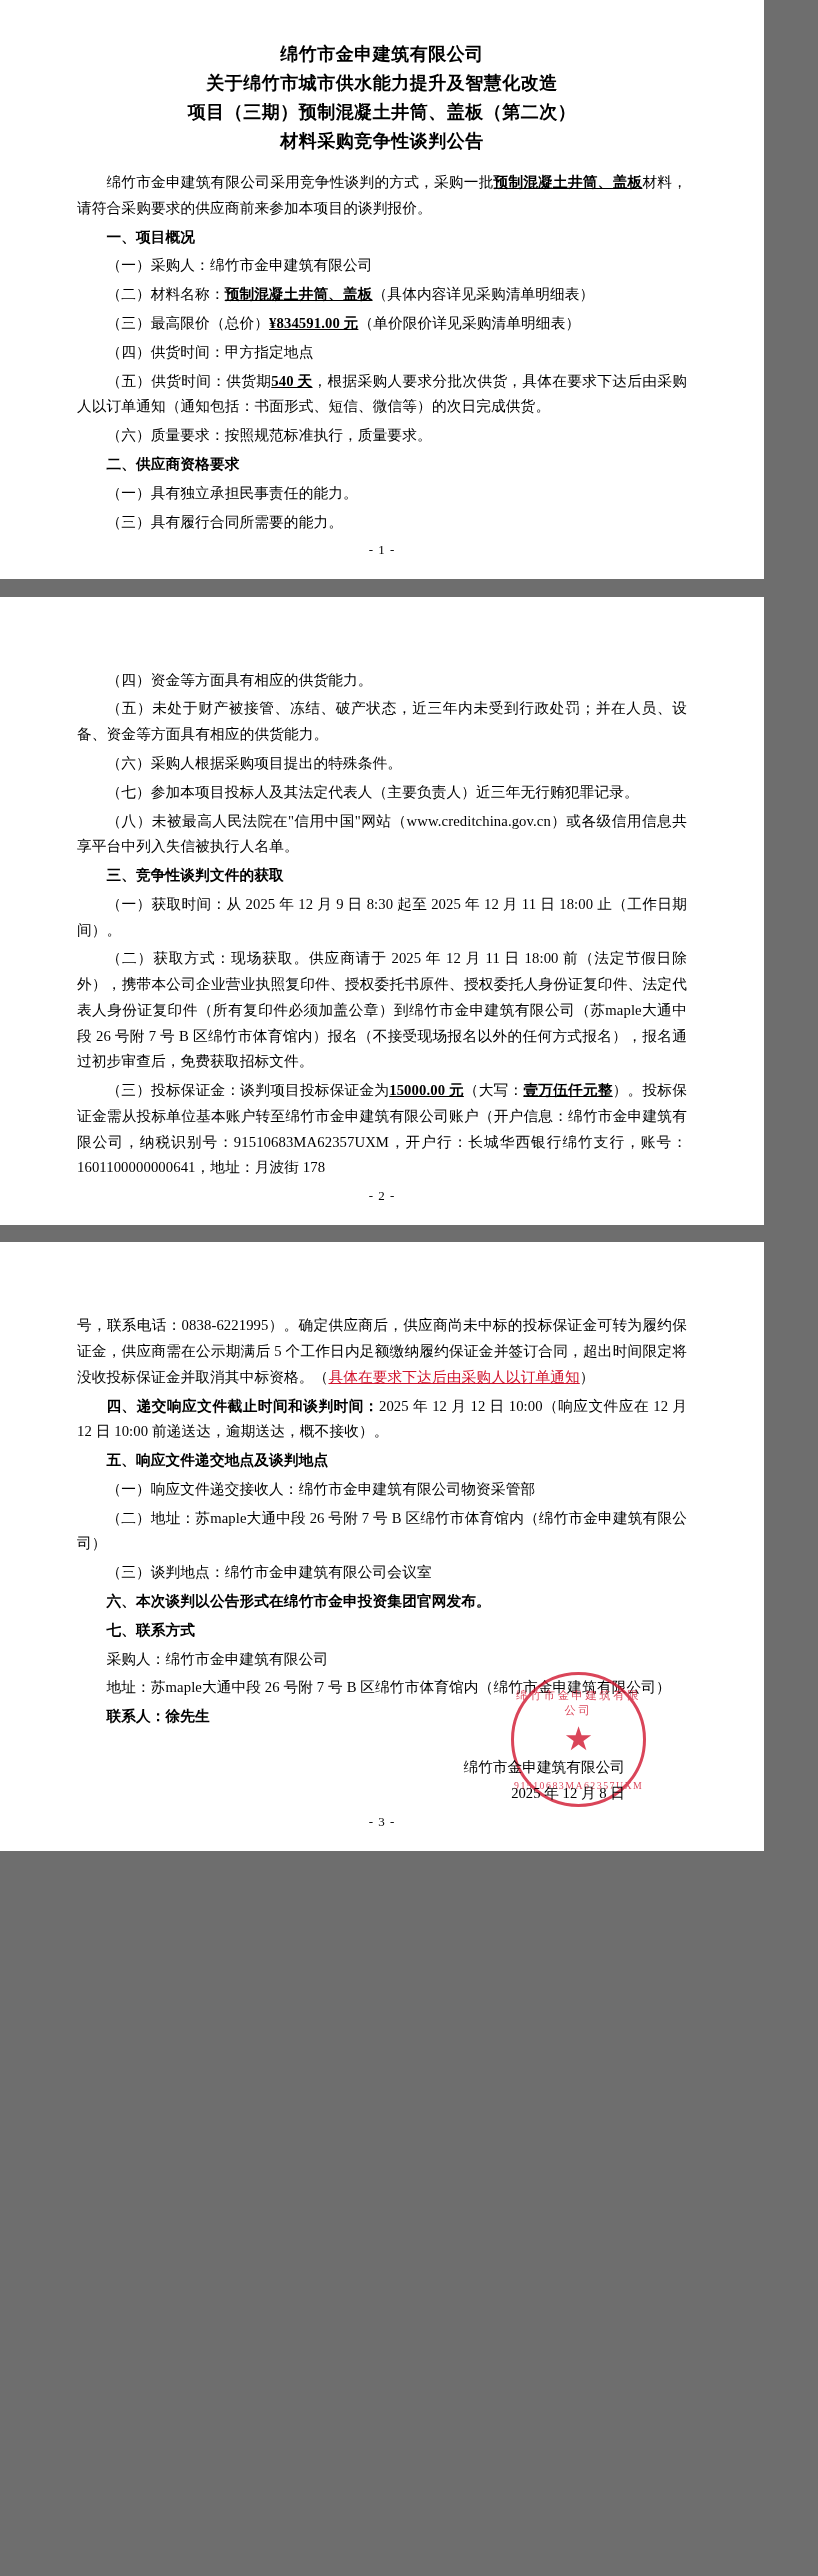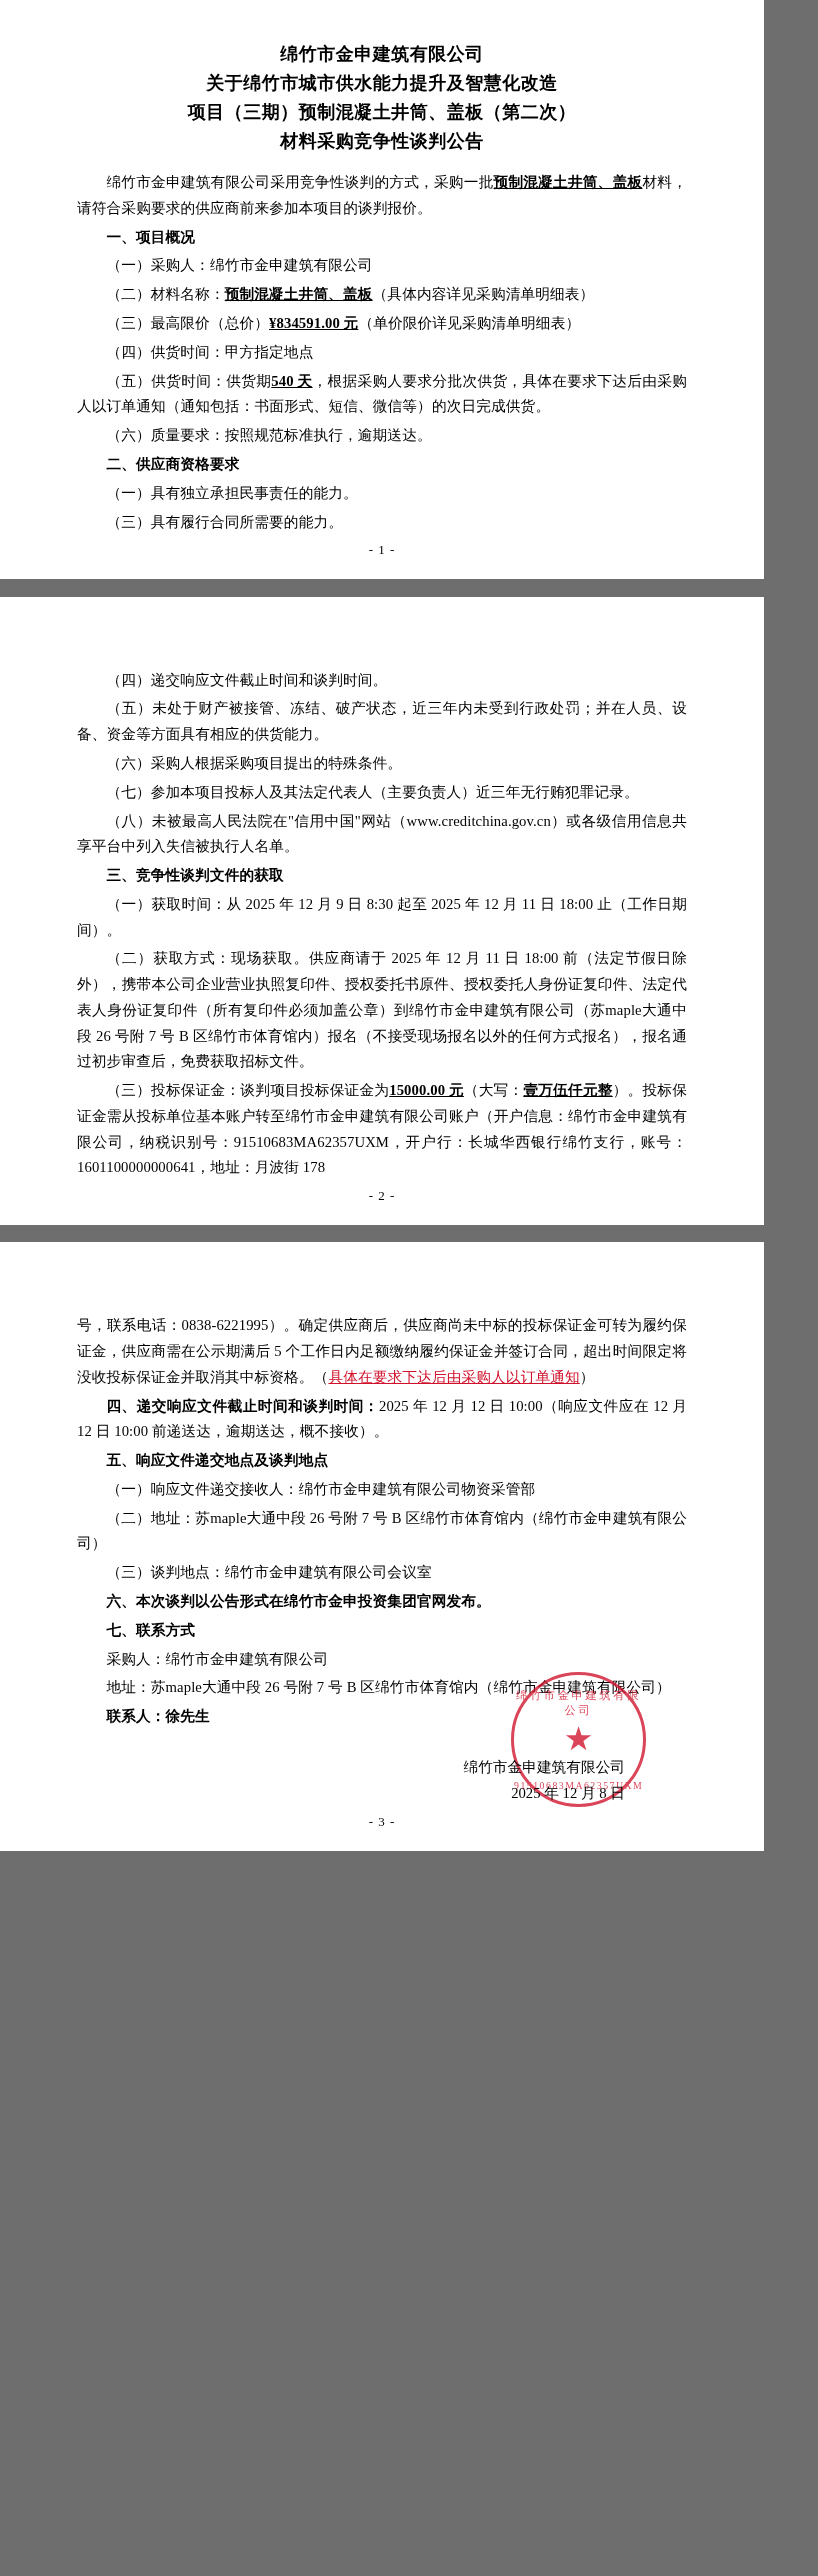--- a/index.html
+++ b/index.html
@@ -139,36 +139,36 @@
   <p class="para"><span>（一）采购人：</span><span>绵竹市金申建筑有限公司</span></p>
 
   <p class="para"><span>（二）材料名称：</span><span class="u">预制混凝土井筒、盖板</span><span>（具体内容详见采购清单明细表）</span></p>
 
   <p class="para"><span>（三）最高限价（总价）</span><span class="u">¥834591.00 元</span><span>（单价限价详见采购清单明细表）</span></p>
 
   <p class="para"><span>（四）供货时间：</span><span>甲方指定地点</span></p>
 
   <p class="para"><span>（五）供货时间：供货期</span><span class="u">540 天</span><span>，根据采购人要求分批次供货，具体在要求下达后由采购人以订单通知（通知包括：书面形式、短信、微信等）的次日完成供货。</span></p>
 
-  <p class="para"><span>（六）质量要求：</span><span>按照规范标准执行，逾期送达。</span></p>
+  <p class="para"><span>（六）质量要求：</span><span>按照规范标准执行，质量要求。</span></p>
 
   <p class="para section">二、供应商资格要求</p>
 
   <p class="para">（一）具有独立承担民事责任的能力。</p>
   <p class="para">（三）具有履行合同所需要的能力。</p>
 
   <div class="pagenum">- 1 -</div>
 </div>
 
 <div class="gap"></div>
 
 <div class="page">
   <div class="spacer-top"></div>
 
-  <p class="para">（四）递交响应文件截止时间和谈判时间。</p>
+  <p class="para">（四）资金等方面具有相应的供货能力。</p>
   <p class="para">（五）未处于财产被接管、冻结、破产状态，近三年内未受到行政处罚；并在人员、设备、资金等方面具有相应的供货能力。</p>
   <p class="para">（六）采购人根据采购项目提出的特殊条件。</p>
   <p class="para">（七）参加本项目投标人及其法定代表人（主要负责人）近三年无行贿犯罪记录。</p>
   <p class="para">（八）未被最高人民法院在"信用中国"网站（www.creditchina.gov.cn）或各级信用信息共享平台中列入失信被执行人名单。</p>
 
   <p class="para section">三、竞争性谈判文件的获取</p>
 
   <p class="para"><span>（一）获取时间：</span><span>从 2025 年 12 月 9 日 8:30 起至 2025 年 12 月 11 日 18:00 止（工作日期间）。</span></p>
 
   <p class="para"><span>（二）获取方式：现场获取。</span><span>供应商请于 2025 年 12 月 11 日 18:00 前（法定节假日除外），携带本公司企业营业执照复印件、授权委托书原件、授权委托人身份证复印件、法定代表人身份证复印件（所有复印件必须加盖公章）到绵竹市金申建筑有限公司（苏maple大通中段 26 号附 7 号 B 区绵竹市体育馆内）报名（不接受现场报名以外的任何方式报名），报名通过初步审查后，免费获取招标文件。</span></p>

